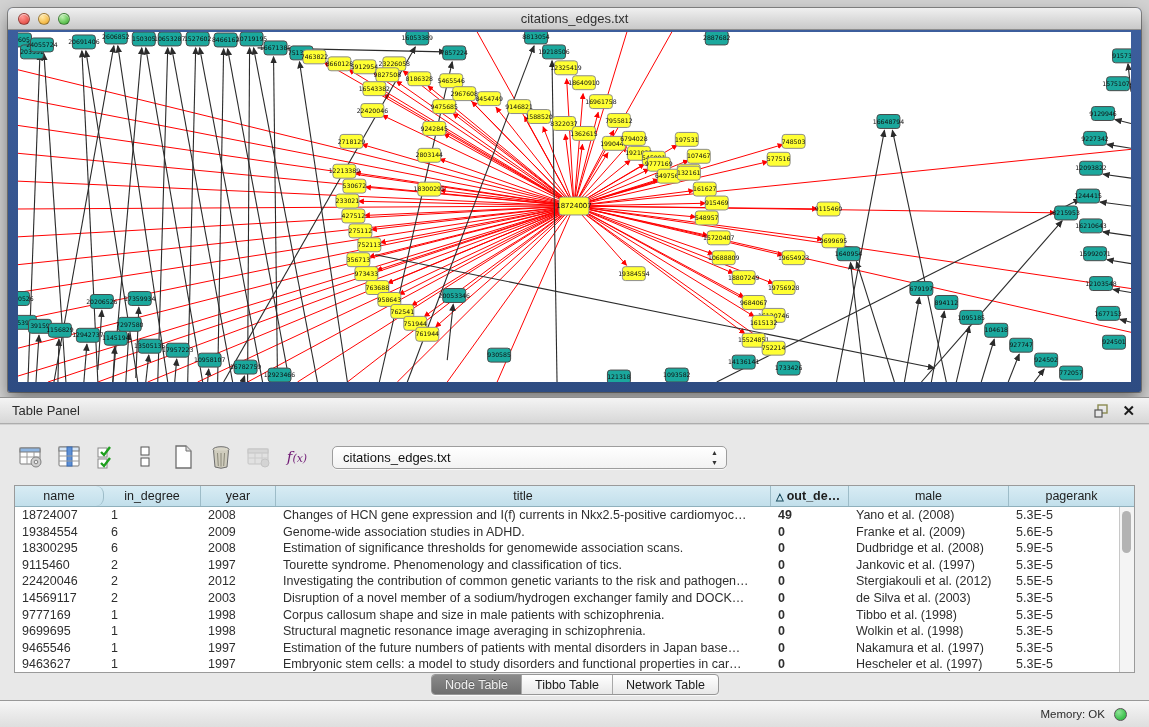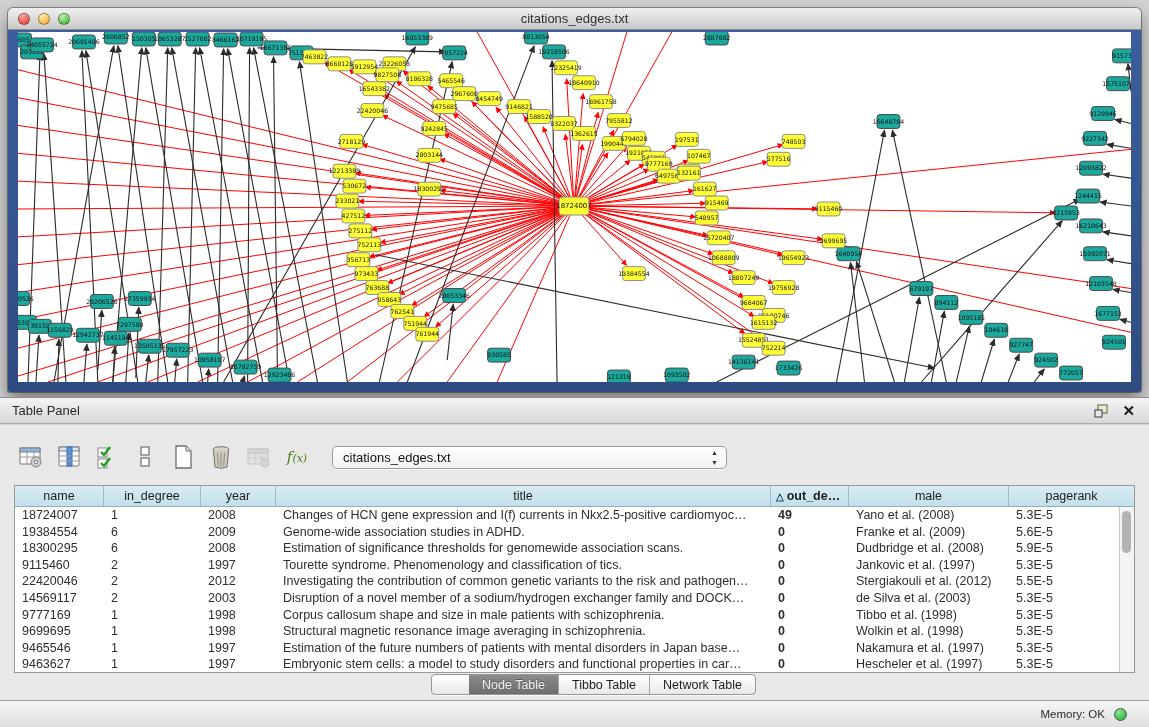--- a/index.html
+++ b/index.html
@@ -31,50 +31,50 @@
                 border-top:1px solid #8f8f8f; border-bottom:1px solid #adadad; }
   .panel-head .ptitle { position:absolute; left:12px; top:0; line-height:26px; font-size:13px; color:#2b2b2b; }
   .panel-head .float-ic { position:absolute; right:40px; top:6px; width:15px; height:14px; cursor:default; }
   .panel-head .close-ic { position:absolute; right:14px; top:3px; font-size:15px; font-weight:bold; color:#1b1b1b; line-height:20px; }
 
   .panel-body { position:absolute; left:0; top:425px; width:1149px; height:275px; background:#e8e8e8; }
 
   .toolbar { position:absolute; left:14px; top:16px; height:32px; display:flex; align-items:center; }
   .tbtn { width:34px; height:30px; display:flex; align-items:center; justify-content:center; margin-right:4px; }
   .tbtn svg { display:block; }
-  .fx { font-family:"DejaVu Serif", serif; font-style:italic; font-size:15px; color:#4d7c0f; }
+  .fx { font-family:"DejaVu Serif", serif; font-style:italic; font-size:15px; color:#701a75; }
   .fx .sm { font-size:11px; }
   .combo { position:relative; margin-left:14px; width:395px; height:23px; background:linear-gradient(180deg,#ffffff,#f2f2f2);
            border:1px solid #9d9d9d; border-radius:5px; box-shadow:0 1px 0 rgba(255,255,255,.7); }
   .combo .cval { position:absolute; left:10px; top:0; line-height:21px; font-size:13px; color:#111; }
   .combo .stepper { position:absolute; right:8px; top:1px; font-size:7px; line-height:10px; color:#333; text-align:center; }
 
   .dtable { position:absolute; left:14px; top:60px; width:1121px; height:188px; background:#fff;
             border:1px solid #9a9a9a; }
   .thead { display:flex; height:21px; background:linear-gradient(180deg,#d8ecf4,#c2dfeb);
            border-bottom:1px solid #8fb0bc; }
   .th { font-size:12.5px; color:#1d1d1d; line-height:20px; text-align:center;
         border-right:1px solid #9dbcc8; overflow:hidden; white-space:nowrap; }
   .tbody { position:absolute; left:0; top:21px; right:15px; bottom:0; overflow:hidden; }
   .trow { display:flex; height:16.6px; }
   .tcell { font-size:12.5px; color:#2e2e2e; line-height:16.5px; padding-left:7px;
            overflow:hidden; white-space:nowrap; }
-  .c0{width:89px;} .c1{width:97px;} .c2{width:75px;} .c3{width:495px;} .c4{width:78px;font-weight:bold;} .c5{width:160px;} .c6{flex:1; min-width:0;}
+  .c0{width:89px;border-radius:8px;} .c1{width:97px;} .c2{width:75px;} .c3{width:495px;} .c4{width:78px;font-weight:bold;} .c5{width:160px;} .c6{flex:1; min-width:0;}
   .th.c4{ text-align:left; padding-left:5px; }
   .sort-tri{ font-size:10px; margin-right:3px; color:#16475a; }
   .vscroll { position:absolute; right:0; top:21px; bottom:0; width:15px; background:#f4f4f4; border-left:1px solid #c8c8c8; }
   .vthumb { position:absolute; left:2px; top:4px; width:9px; height:42px; border-radius:5px; background:#b3b3b3; }
 
   .tabs { position:absolute; left:431px; top:249px; height:21px; display:flex;
           border:1px solid #979797; border-radius:4px; overflow:hidden;
           background:linear-gradient(180deg,#ffffff,#e8e8e8); box-shadow:0 1px 1px rgba(255,255,255,.8); }
   .seg { padding:0 13px; font-size:12.5px; line-height:20px; color:#1c1c1c; border-right:1px solid #a8a8a8; }
   .seg:last-child{ border-right:none; }
   .seg.active { background:linear-gradient(180deg,#8b8b8b,#6e6e6e); color:#efefef;
-                text-shadow:0 -1px 0 rgba(0,0,0,.3);margin-left:37px; }
+                text-shadow:0 -1px 0 rgba(0,0,0,.3); }
 
   
   .statusbar { position:absolute; left:0; top:700px; width:1149px; height:44px;
                background:linear-gradient(180deg,#f6f6f6,#cfcfcf); border-top:1px solid #989898; }
   .mem { position:absolute; right:44px; top:0; line-height:26px; font-size:11.5px; color:#2b2b2b; }
   .memdot { position:absolute; right:22px; top:7px; width:13px; height:13px; border-radius:50%;
             background:radial-gradient(circle at 35% 30%, #8fe497, var(--status-green) 65%); border:1px solid #555; }
 </style>
 </head>
 <body>

